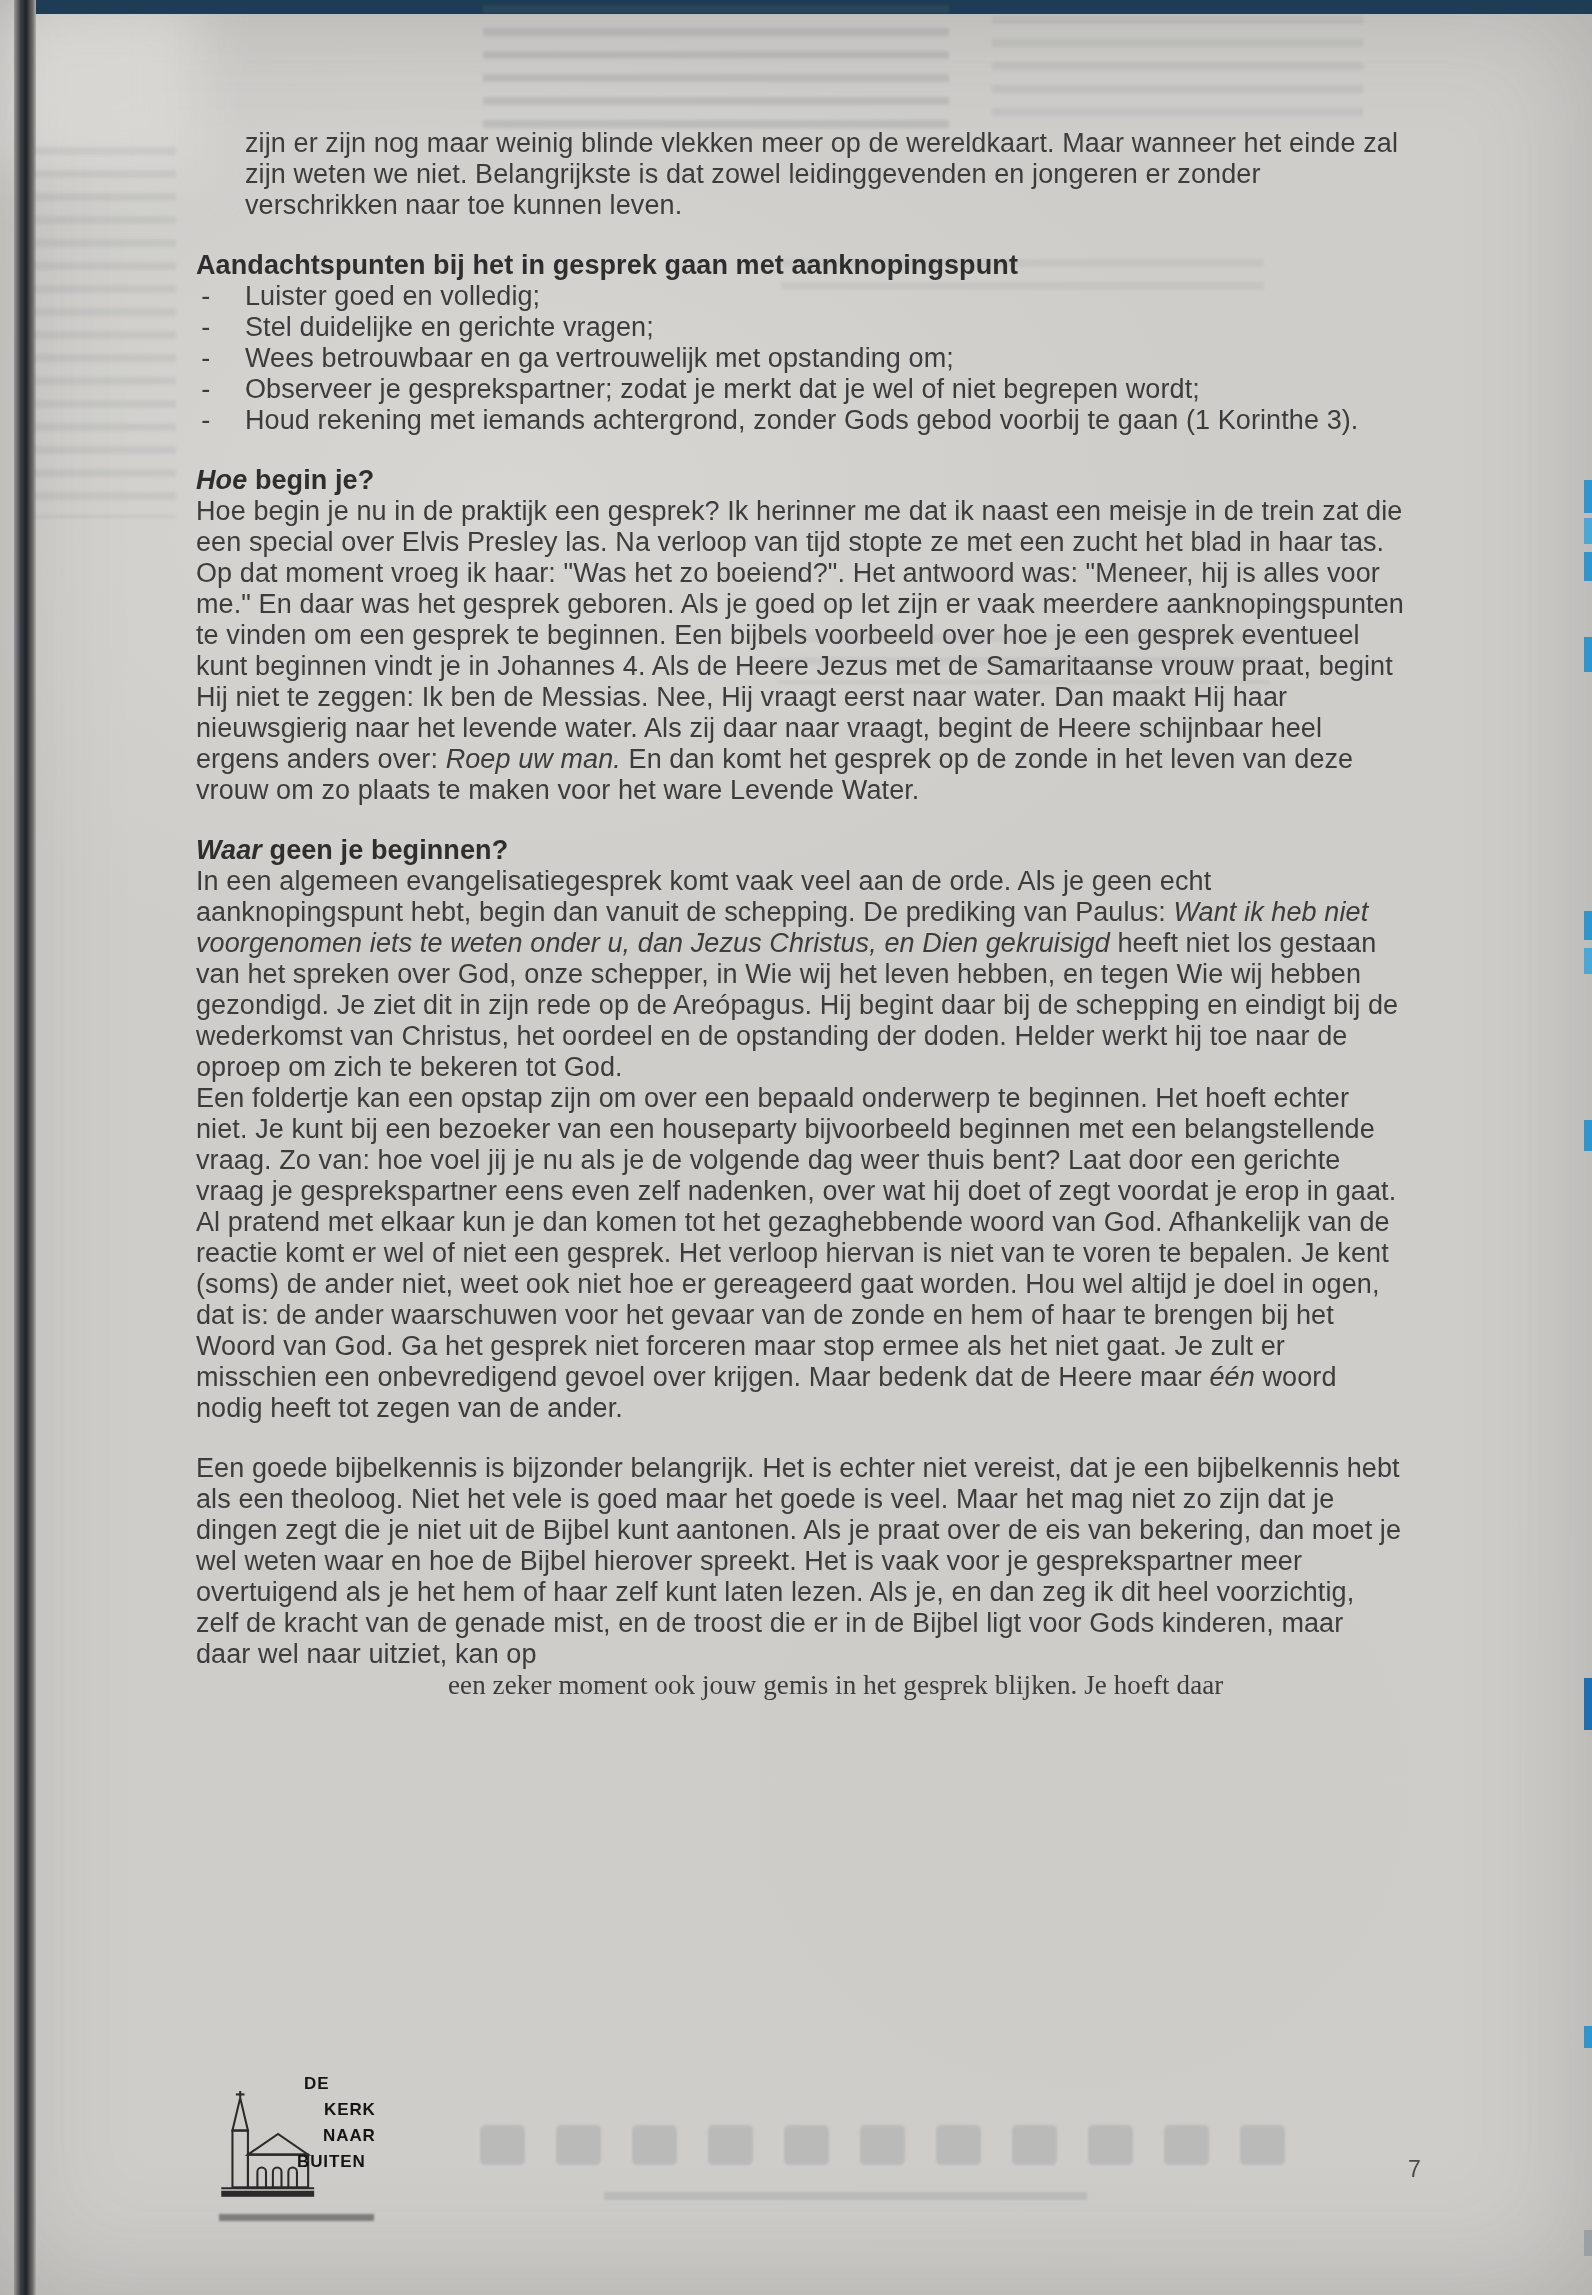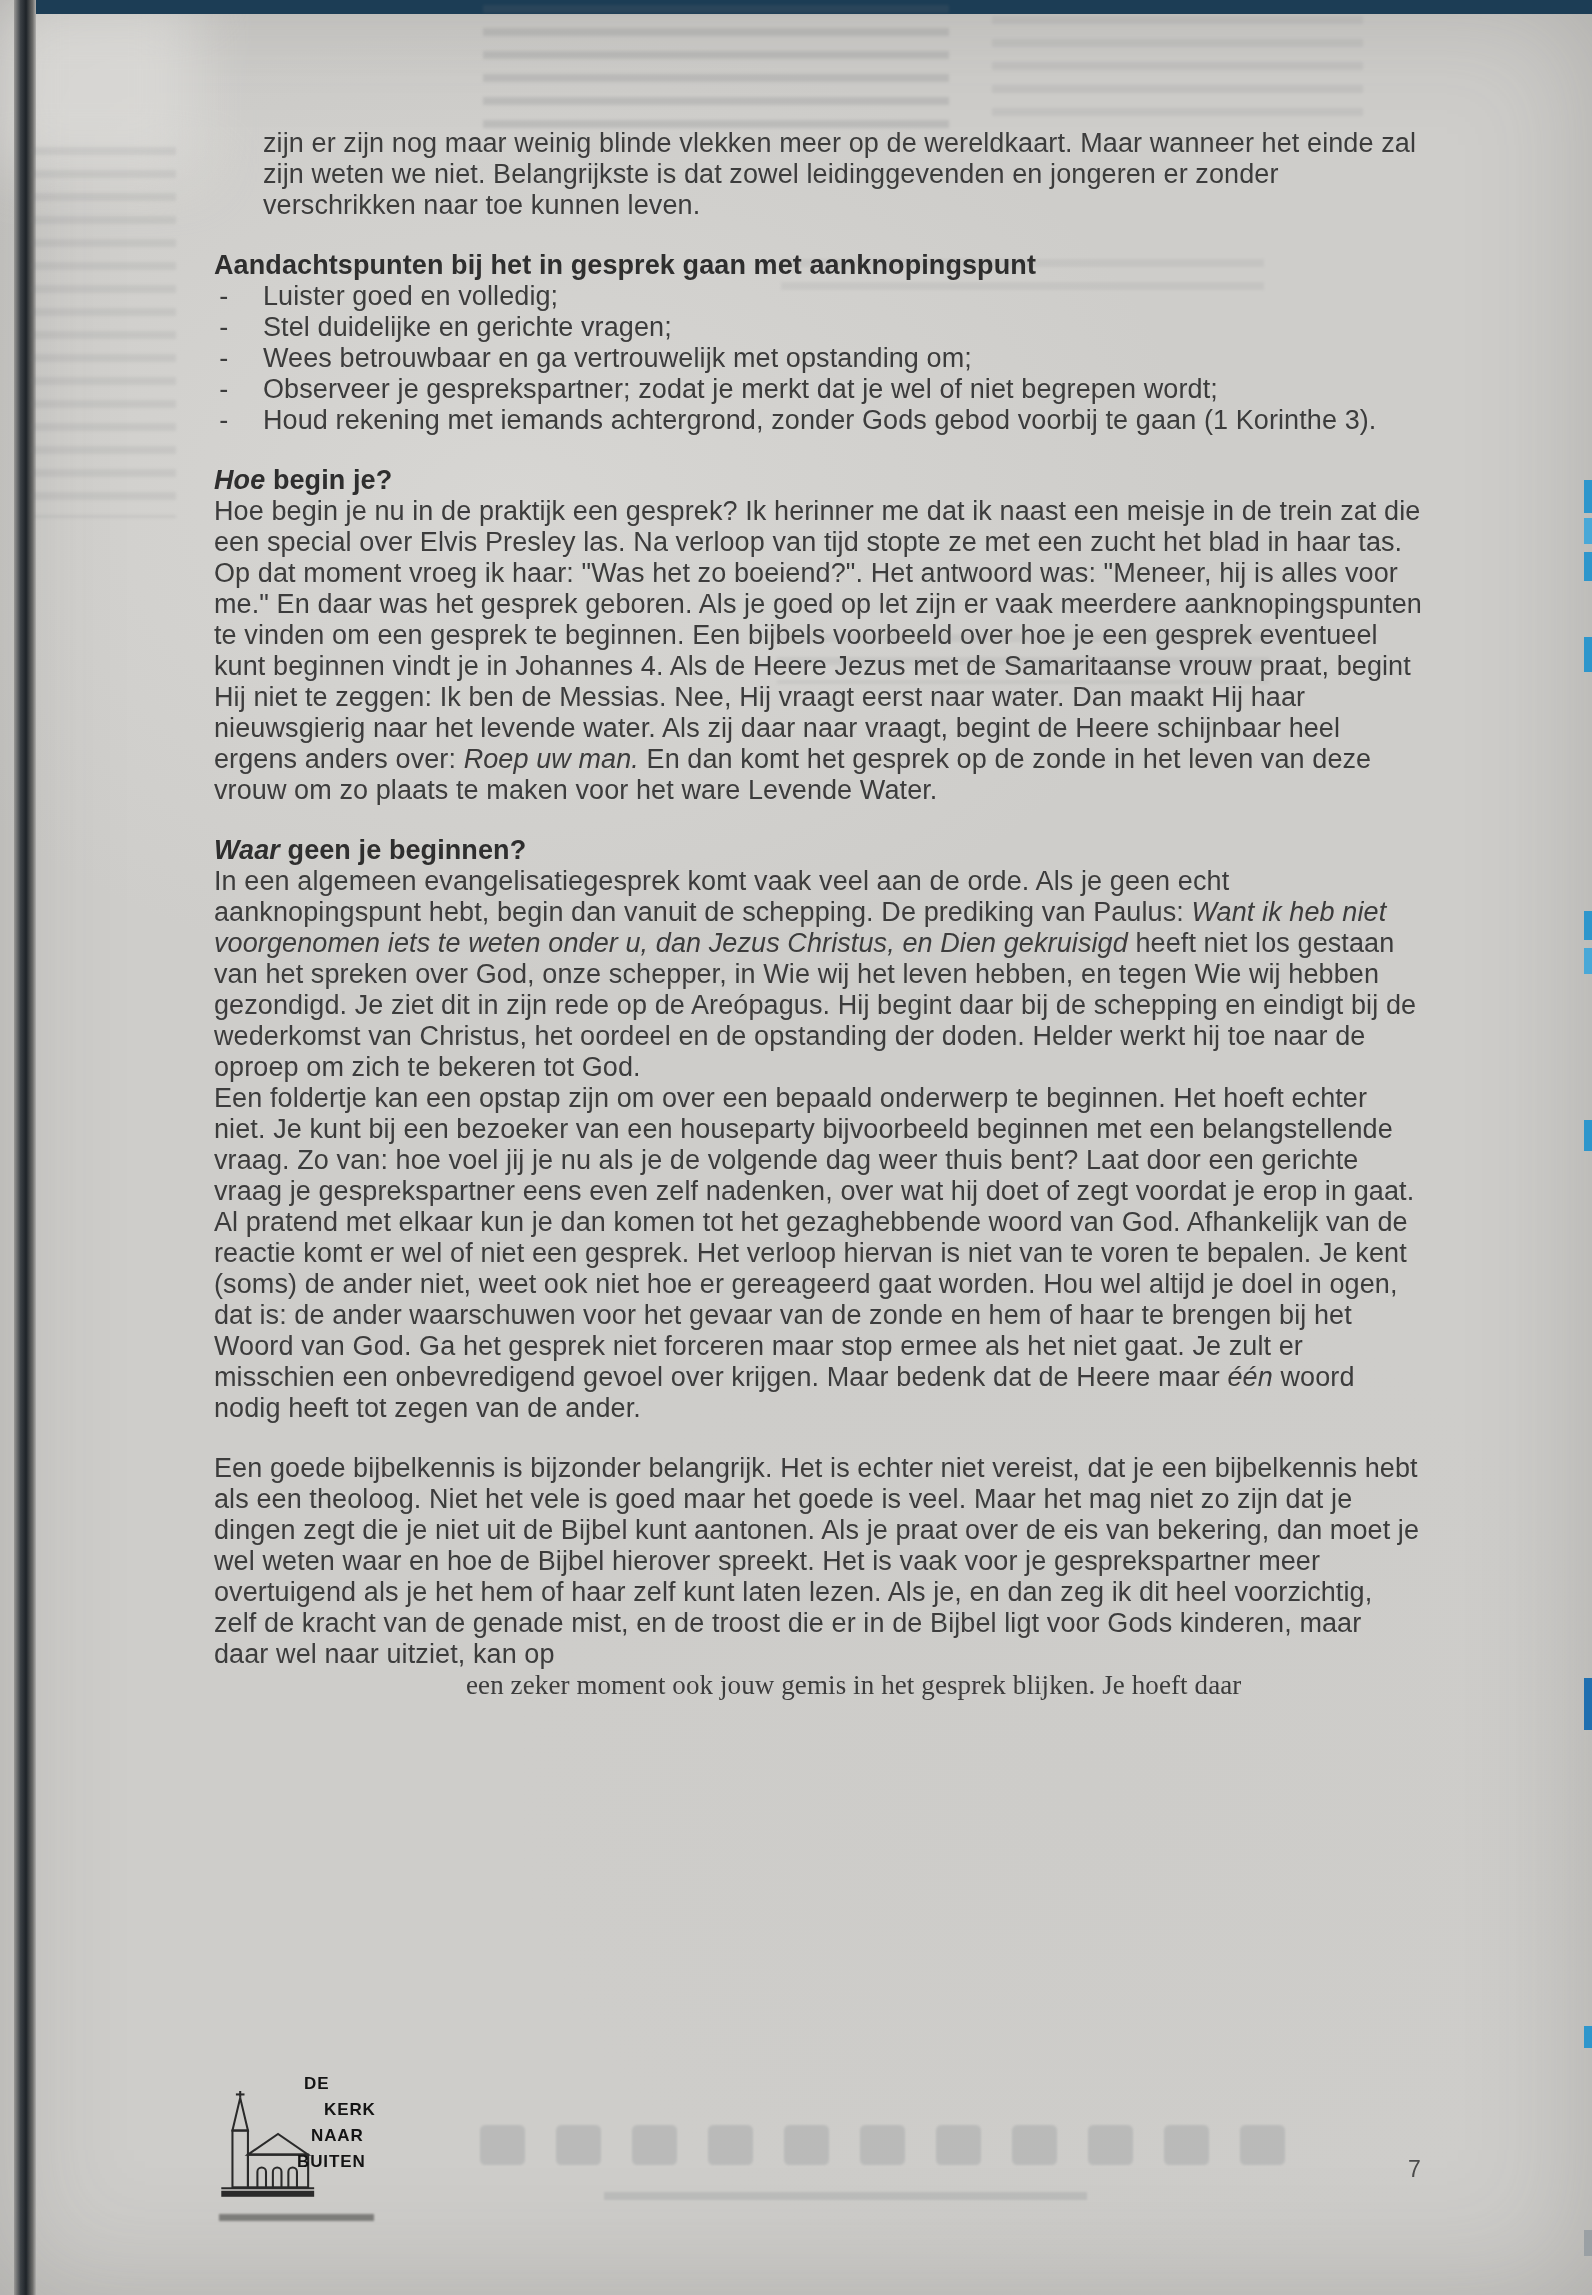--- a/index.html
+++ b/index.html
@@ -38,39 +38,39 @@
   .m3{top:552px;height:29px;}
   .m4{top:637px;height:35px;}
   .m5{top:911px;height:29px;}
   .m6{top:948px;height:26px;background:#49a8d8;}
   .m7{top:1120px;height:31px;}
   .m8{top:1678px;height:52px;background:#1f6fb0;}
   .m9{top:2026px;height:22.4px;}
   .m10{top:2230px;height:26px;background:#9aa0a4;}
   
   .content{
-    position:absolute;left:214px;top:128px;width:1208px;
+    position:absolute;left:196px;top:128px;width:1208px;
     color:#3c3c3c;font-size:27px;line-height:31px;
     letter-spacing:0.1px;
   }
   .content p{margin:0;}
   .intro{padding-left:49px;}
   .section{margin-top:29px;}
   .heading{font-weight:bold;color:#2e2e2e;margin:0;}
   .dash-list{margin:0;}
   .dash-item{display:flex;}
   .dash{flex:none;width:49px;padding-left:5.2px;box-sizing:border-box;}
   .dash-text{flex:1;}
   .indent2{margin-left:252px !important;font-family:Liberation Serif, serif;}
   
   .logo{position:absolute;left:214px;top:2069px;width:268px;height:168px;color:#141414;}
   .logo-words{position:absolute;left:0;top:1.7px;font-weight:bold;font-size:17px;line-height:26px;letter-spacing:0.9px;}
   .lw0{margin-left:90px;}
   .lw1{margin-left:110px;}
-  .lw2{margin-left:97px;}
+  .lw2{margin-left:97px;text-align:right;}
   .lw3{margin-left:83px;}
   .church{position:absolute;left:0;top:22.4px;}
   .logo-caption{position:absolute;left:5.2px;top:145px;width:155px;height:7px;background:#4a4a48;opacity:.6;filter:blur(0.9px);}
   .pageno{position:absolute;left:1408px;top:2156px;font-size:23px;color:#4a4a4a;}
 </style>
 </head>
 <body>
 
 <div class="page">
   <div class="corner-light"></div>

